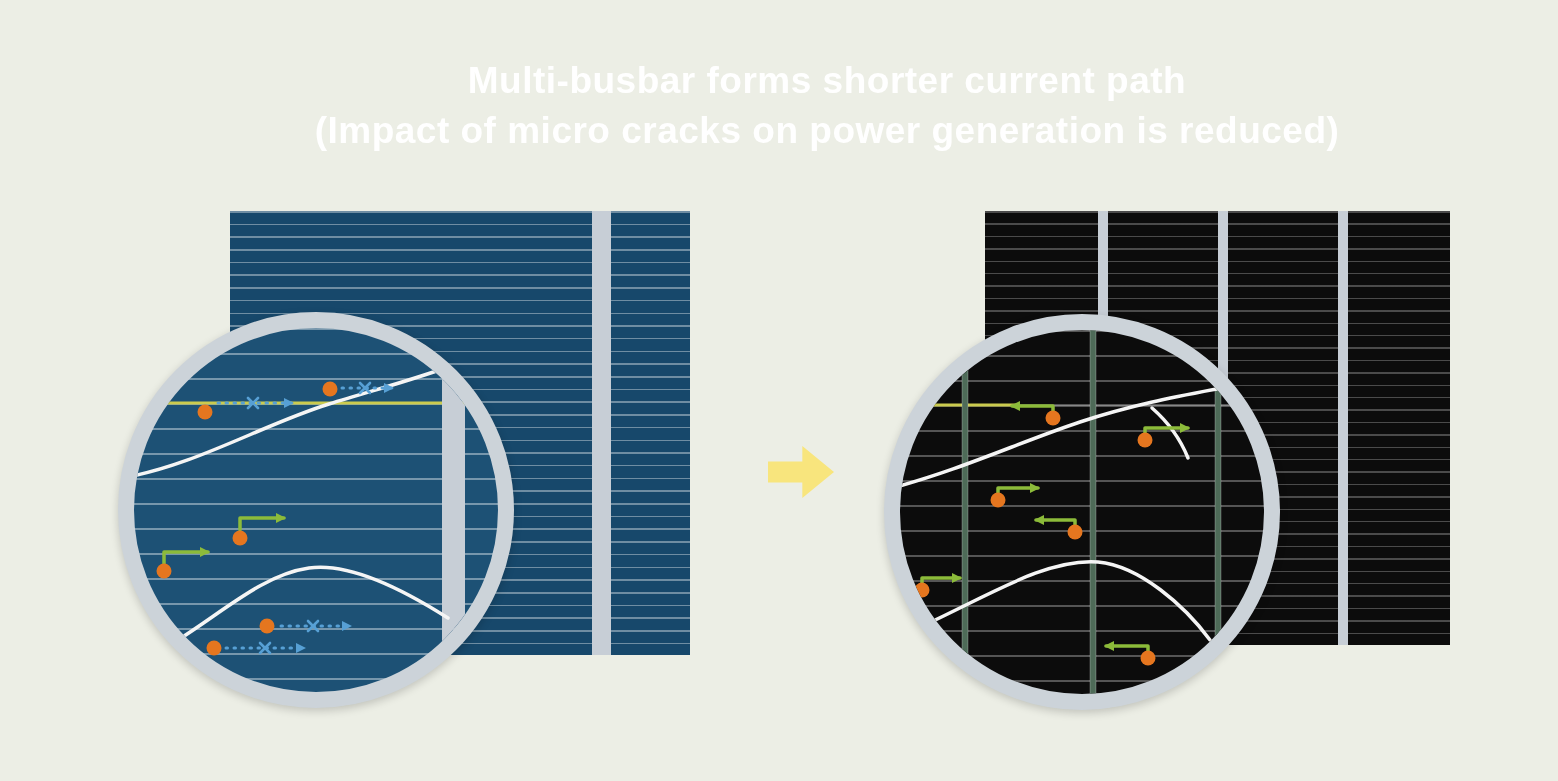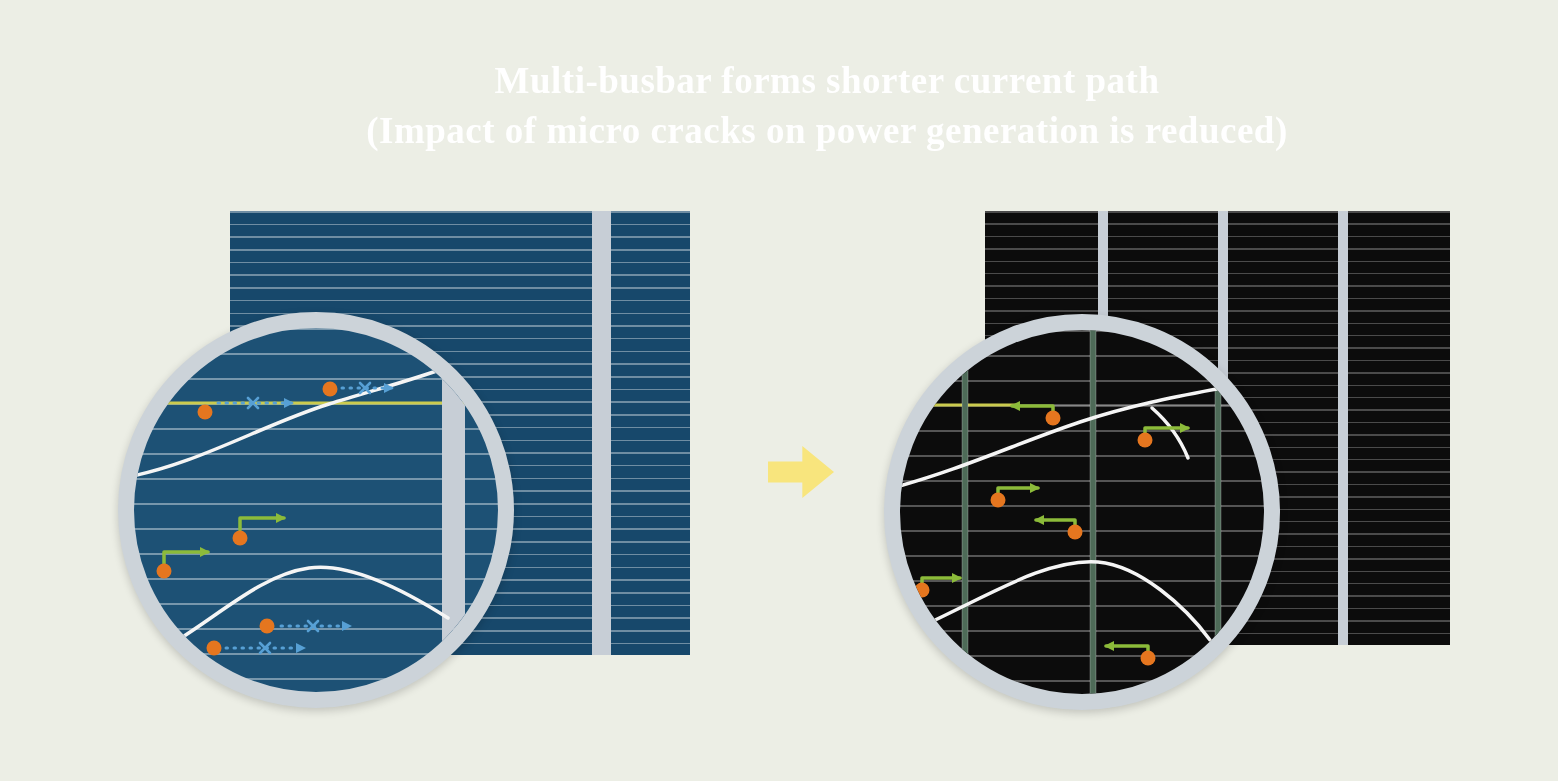--- a/index.html
+++ b/index.html
@@ -1,19 +1,19 @@
 <!DOCTYPE html>
 <html style="--background: #eceee5; --title-text: #ffffff; --cell-blue: #17486b; --cell-blue-zoom: #1d5175; --cell-black: #0c0c0c; --busbar-light: #c7ced6; --busbar-green: #4e6b58; --magnifier-ring: #ccd3d9; --electron-orange: #e5761f; --arrow-green: #8cbb3a; --arrow-blue: #57a0d5; --highlight-yellow: #cbcb4e; --crack-white: #f5f5f5; --transition-arrow: #f8e57d;"><head>
 <meta charset="utf-8">
 <style>
   html,body { margin:0; padding:0; }
   .page {
     position:relative; width:1558px; height:781px; overflow:hidden;
     background-color: var(--background, #eceee5);
-    font-family:Liberation Serif, serif;
+    font-family:Liberation Sans, sans-serif;
   }
   .title {
     position:absolute; top:56px; left:48px; width:1558px; text-align:center;
     color: var(--title-text, #ffffff);
     font-weight:bold; font-size:37px; line-height:50px; letter-spacing:0.5px;
   }
   
   .cell { position:absolute; }
   .cell-left {
     left:230px; top:211px; width:460px; height:444px;

